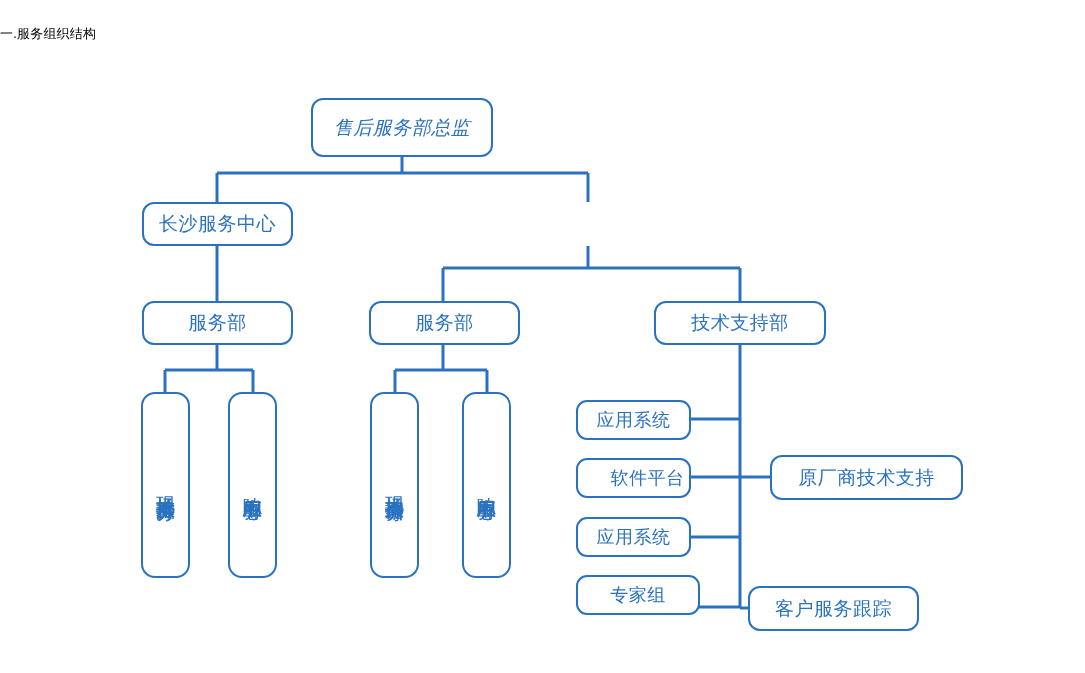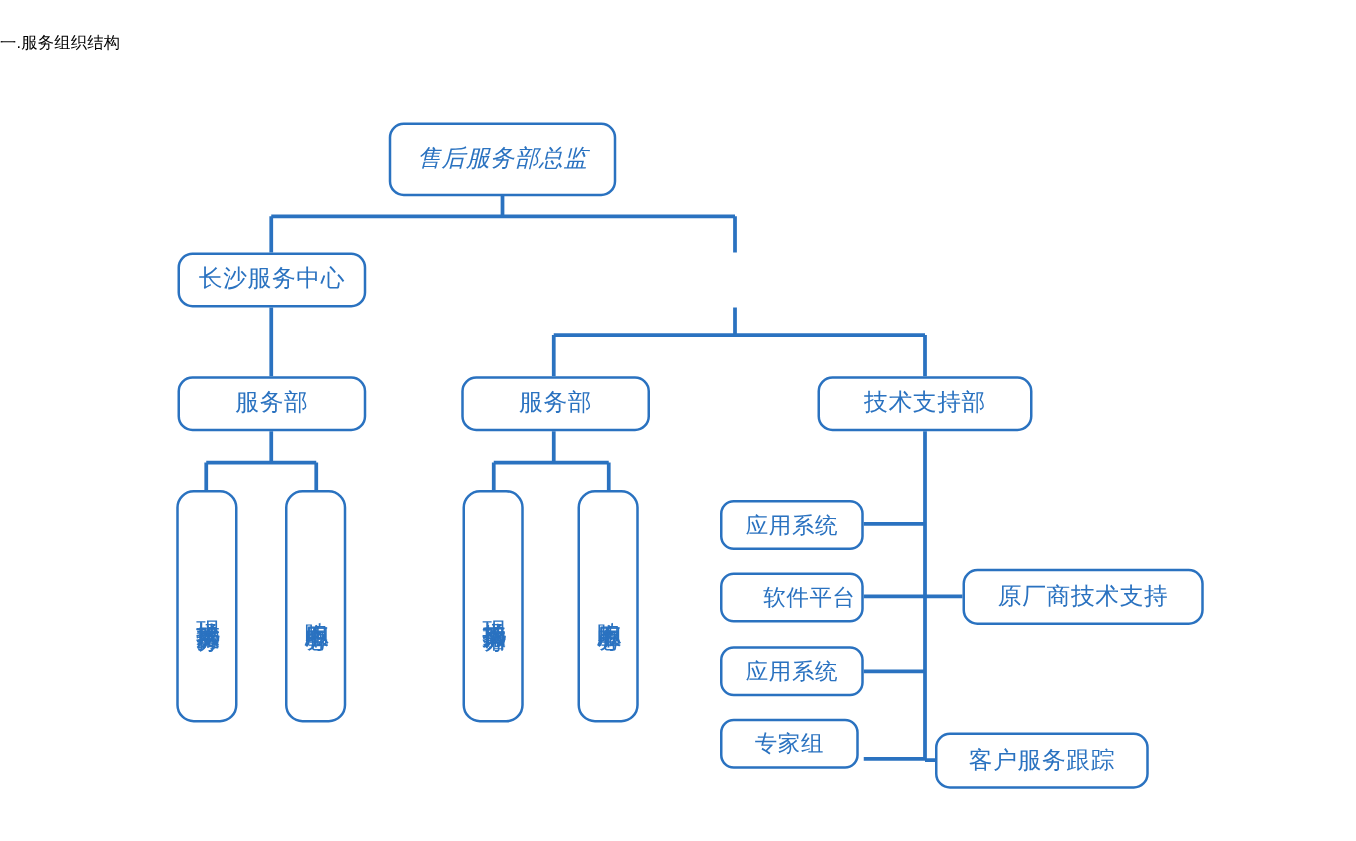--- a/index.html
+++ b/index.html
@@ -118,18 +118,18 @@
 
   <div class="node vertical" style="left:141px; top:392px; width:49px; height:186px;">现场技术支持服务</div>
   <div class="node vertical" style="left:228px; top:392px; width:49px; height:186px;">响应中心服务</div>
 
   <div class="node vertical" style="left:370px; top:392px; width:49px; height:186px;">现场支持培训服务</div>
   <div class="node vertical" style="left:462px; top:392px; width:49px; height:186px;">响应中心服务</div>
 
   <div class="node small" style="left:576px; top:400px; width:115px; height:40px;">应用系统</div>
   <div class="node small" style="left:576px; top:458px; width:115px; height:40px;padding-left:28px;">软件平台</div>
   <div class="node small" style="left:576px; top:517px; width:115px; height:40px;text-align:right;">应用系统</div>
-  <div class="node small" style="left:576px; top:575px; width:111px; height:40px;">专家组</div>
+  <div class="node small" style="left:576px; top:575px; width:124px; height:40px;">专家组</div>
 
   <div class="node" style="left:770px; top:455px; width:193px; height:45px;">原厂商技术支持</div>
   <div class="node" style="left:748px; top:586px; width:171px; height:45px;">客户服务跟踪</div>
 
 </div>
 
 </body></html>

